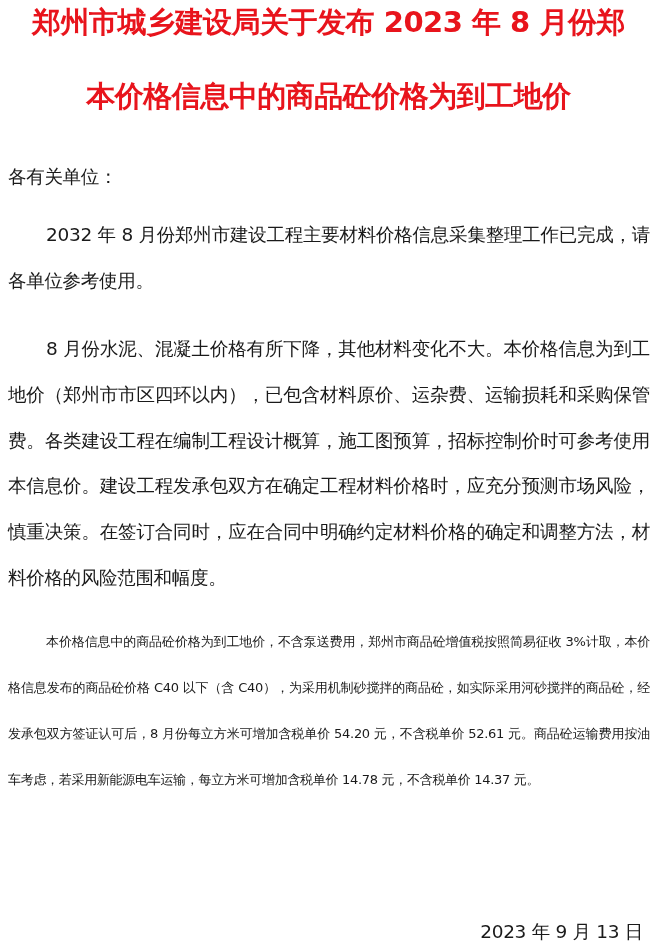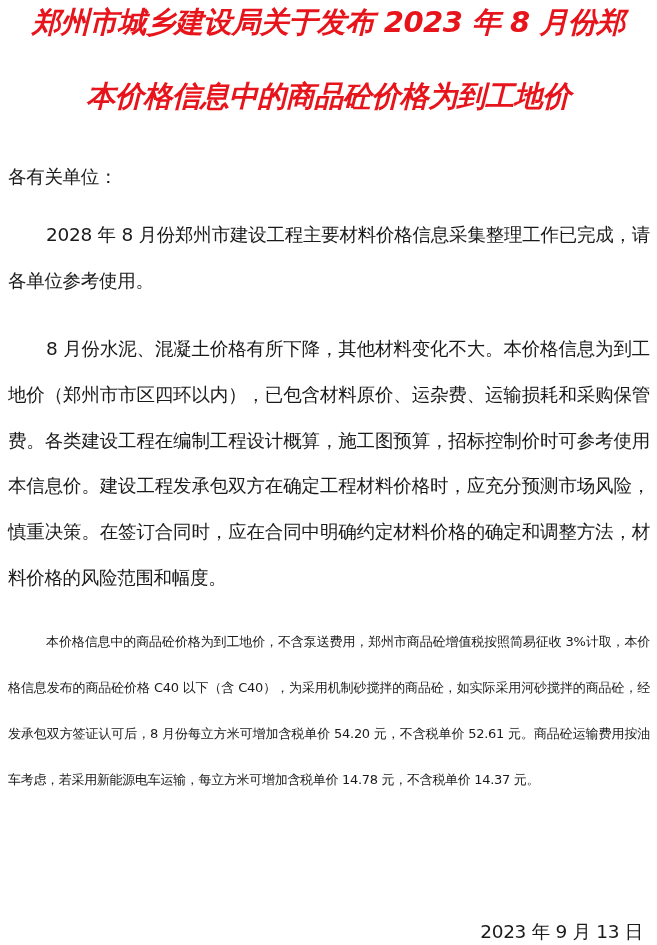--- a/index.html
+++ b/index.html
@@ -1,20 +1,20 @@
 <!DOCTYPE html>
 <html><head>
 <meta charset="utf-8">
 <style>
   html, body { margin: 0; padding: 0; background: #ffffff; }
   body { width: 657px; height: 945px; overflow: hidden; position: relative;
          font-family: "DejaVu Sans", "Liberation Sans", sans-serif; color: #1a1a1a; }
   .title { position: absolute; left: 0; width: 657px; text-align: center;
            font-weight: bold; font-size: 29px; color: #e8141c; letter-spacing: -0.5px;
-           white-space: nowrap; line-height: 36px; font-style: italic; }
+           white-space: nowrap; line-height: 36px; }
   .t1 { top: 4px; }
   .t2 { top: 78px; }
   .body-text { position: absolute; left: 8px; width: 642px; font-size: 18.5px;
                line-height: 46px; letter-spacing: -0.3px; }
   .salutation { top: 154px; }
   p { margin: 0; text-indent: 38px; text-align: justify; }
   .p1 { position: absolute; left: 8px; width: 642px; top: 212px; font-size: 18.5px; line-height: 46px; letter-spacing: -0.3px; }
   .p2 { position: absolute; left: 8px; width: 642px; top: 326px; font-size: 18.5px; line-height: 45.8px; letter-spacing: -0.3px; }
   .p3 { position: absolute; left: 8px; width: 642px; top: 619px; font-size: 13px; line-height: 46px; letter-spacing: -0.3px; }
   .date { position: absolute; right: 14px; top: 912px; font-size: 18.5px; line-height: 40px; letter-spacing: -0.3px; }
@@ -22,21 +22,21 @@
 </head>
 <body>
 
 <div>
   <div class="title t1">郑州市城乡建设局关于发布 2023 年 8 月份郑</div>
   <div class="title t2">本价格信息中的商品砼价格为到工地价</div>
 
   <div class="body-text salutation">各有关单位：</div>
 
   <div class="p1">
-    <p>2028 年 8 月份郑州市建设工程主要材料价格信息采集整理工作已完成，请各单位参考使用。</p>
+    <p>2032 年 8 月份郑州市建设工程主要材料价格信息采集整理工作已完成，请各单位参考使用。</p>
   </div>
   <div class="p2">
     <p>8 月份水泥、混凝土价格有所下降，其他材料变化不大。本价格信息为到工地价（郑州市市区四环以内），已包含材料原价、运杂费、运输损耗和采购保管费。各类建设工程在编制工程设计概算，施工图预算，招标控制价时可参考使用本信息价。建设工程发承包双方在确定工程材料价格时，应充分预测市场风险，慎重决策。在签订合同时，应在合同中明确约定材料价格的确定和调整方法，材料价格的风险范围和幅度。</p>
   </div>
   <div class="p3">
     <p>本价格信息中的商品砼价格为到工地价，不含泵送费用，郑州市商品砼增值税按照简易征收 3%计取，本价格信息发布的商品砼价格 C40 以下（含 C40），为采用机制砂搅拌的商品砼，如实际采用河砂搅拌的商品砼，经发承包双方签证认可后，8 月份每立方米可增加含税单价 54.20 元，不含税单价 52.61 元。商品砼运输费用按油车考虑，若采用新能源电车运输，每立方米可增加含税单价 14.78 元，不含税单价 14.37 元。</p>
   </div>
 
   <div class="date">2023 年 9 月 13 日</div>
 </div>

